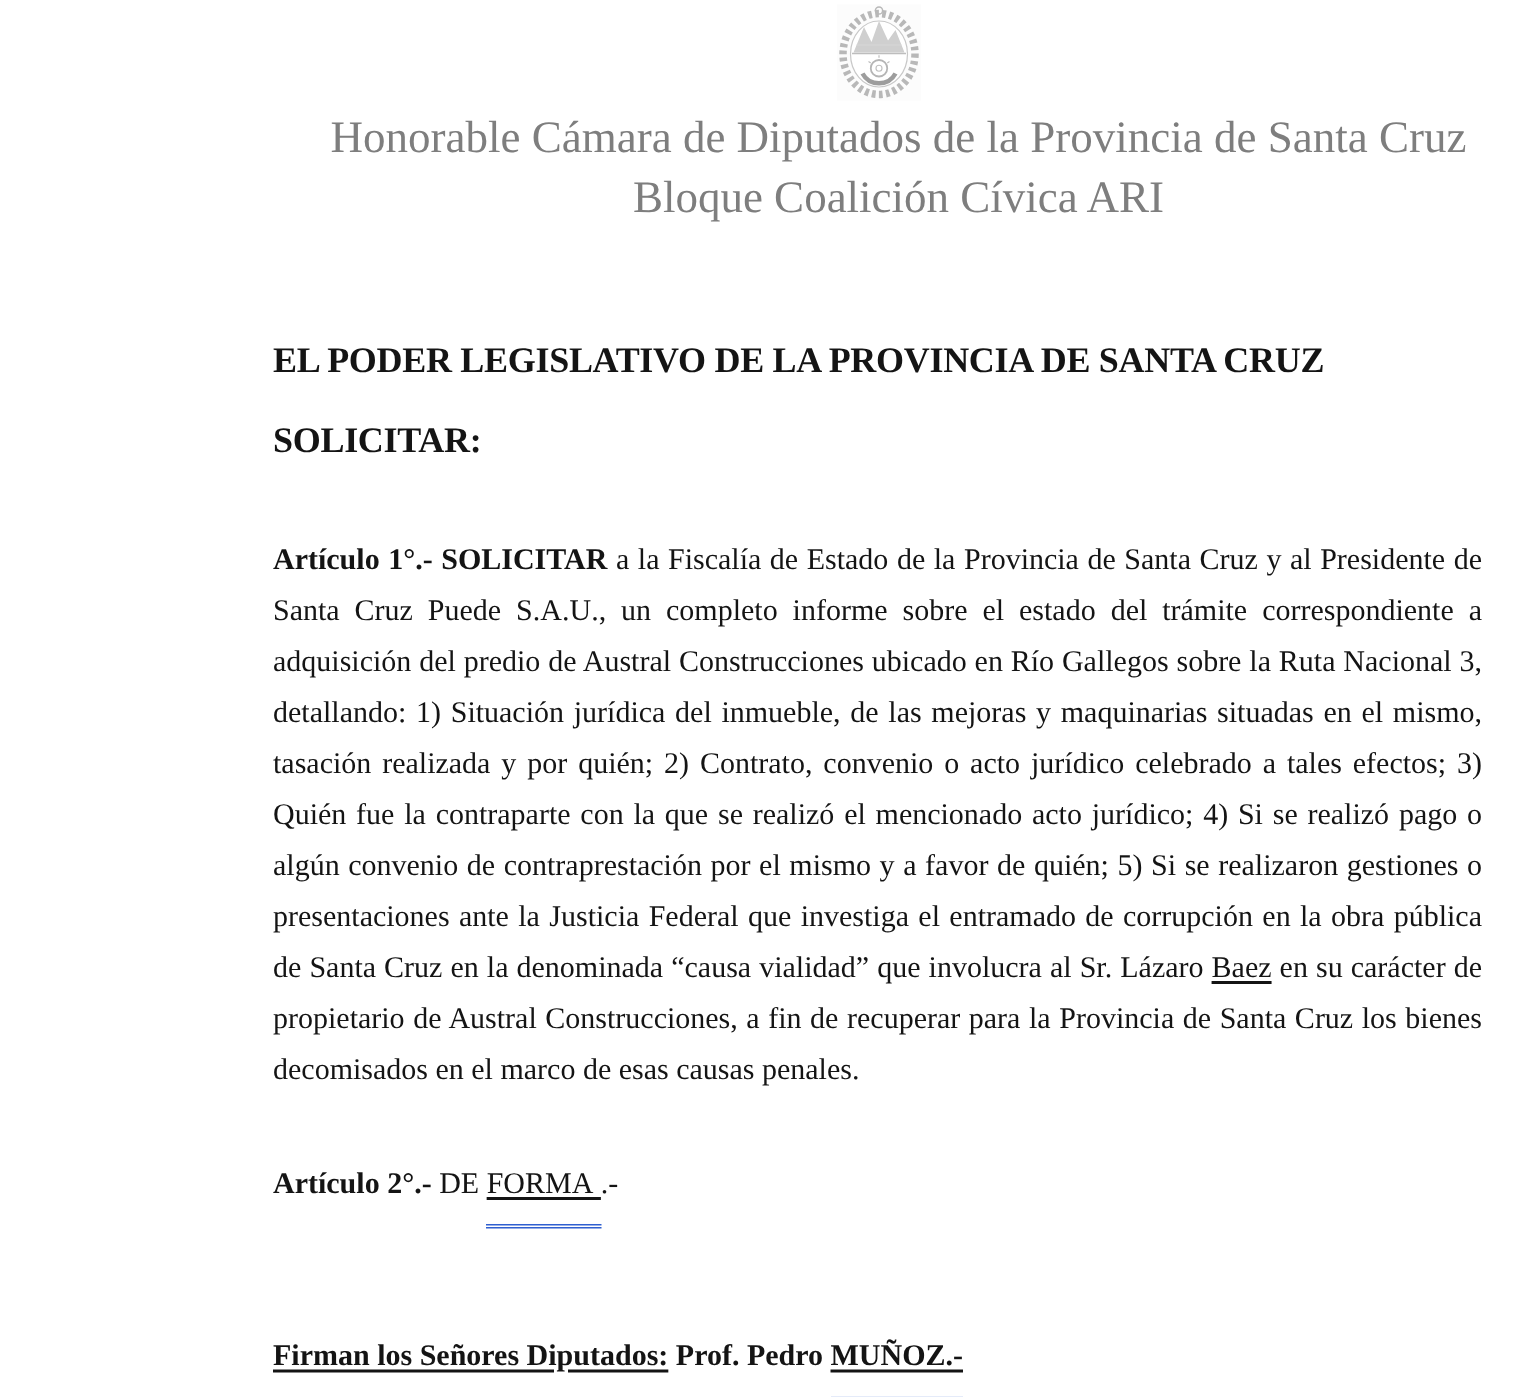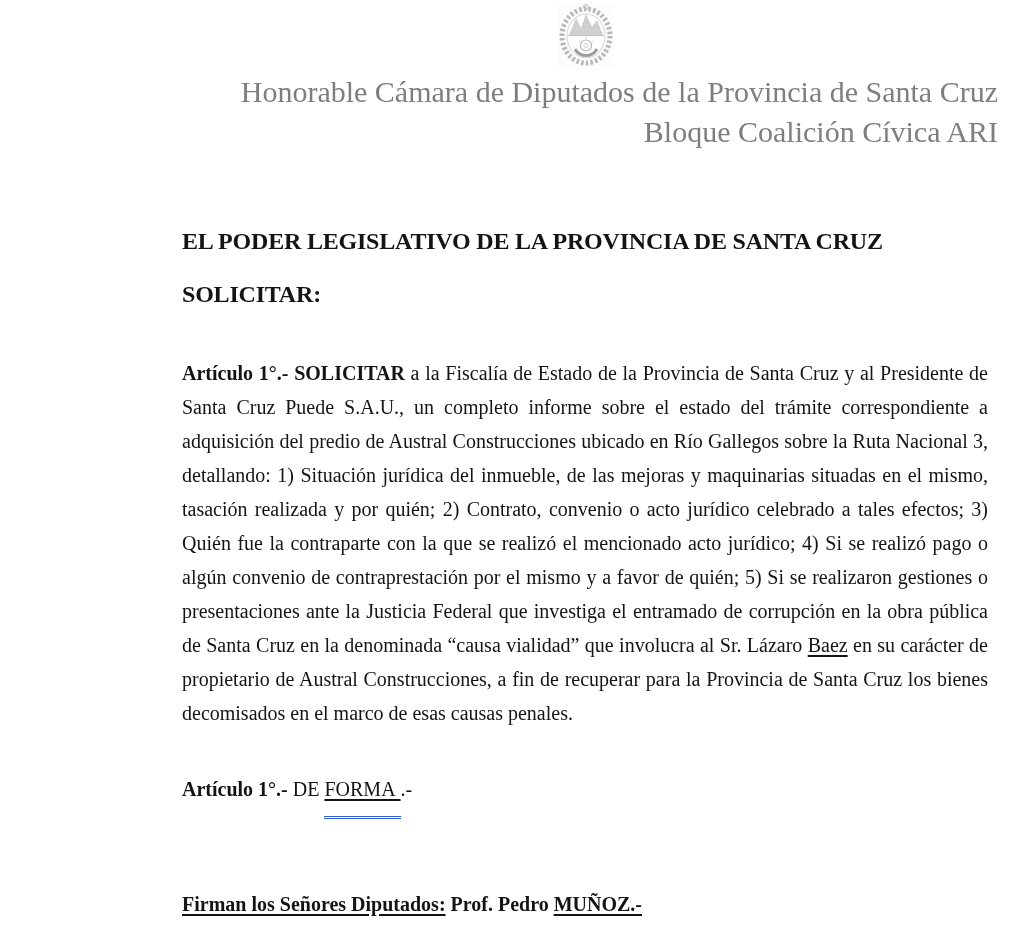--- a/index.html
+++ b/index.html
@@ -17,23 +17,23 @@
     position: absolute;
     left: 558px;
     top: 3px;
     width: 56px;
     height: 64px;
     background: #fcfcfc;
   }
   .letterhead {
     position: absolute;
     top: 72px;
-    left: 168px;
+    left: 184px;
     width: 830px;
-    text-align: right;
+    text-align: center;
     color: #7e7e7e;
     font-size: 30px;
     line-height: 40px;
     font-weight: 400;
     font-family: Liberation Serif, serif;
   }
   .headings {
     position: absolute;
     top: 228px;
     left: 182px;
@@ -124,17 +124,17 @@
     <div>Bloque Coalición Cívica ARI</div>
   </div>
 
   <div class="headings">
     <div class="heading-main">EL PODER LEGISLATIVO DE LA PROVINCIA DE SANTA CRUZ</div>
     <div class="heading-resolves">SOLICITAR:</div>
   </div>
 
   <p class="article1"><strong>Artículo 1°.- SOLICITAR</strong><span> a la Fiscalía de Estado de la Provincia de Santa Cruz y al Presidente de Santa Cruz Puede S.A.U., un completo informe sobre el estado del trámite correspondiente a adquisición del predio de Austral Construcciones ubicado en Río Gallegos sobre la Ruta Nacional 3, detallando: 1) Situación jurídica del inmueble, de las mejoras y maquinarias situadas en el mismo, tasación realizada y por quién; 2) Contrato, convenio o acto jurídico celebrado a tales efectos; 3) Quién fue la contraparte con la que se realizó el mencionado acto jurídico; 4) Si se realizó pago o algún convenio de contraprestación por el mismo y a favor de quién; 5) Si se realizaron gestiones o presentaciones ante la Justicia Federal que investiga el entramado de corrupción en la obra pública de Santa Cruz en la denominada “causa vialidad” que involucra al Sr. Lázaro </span><span class="spellcheck">Baez</span><span> en su carácter de propietario de Austral Construcciones, a fin de recuperar para la Provincia de Santa Cruz los bienes decomisados en el marco de esas causas penales.</span></p>
 
-  <p class="article2"><strong>Artículo 1°.-</strong><span> DE </span><span class="black-underline grammar">FORMA&nbsp;</span><span>.-</span></p>
+  <p class="article2"><strong>Artículo 2°.-</strong><span> DE </span><span class="black-underline grammar">FORMA&nbsp;</span><span>.-</span></p>
 
   <p class="signature"><span class="sig-label">Firman los Señores Diputados:</span><span> Prof. Pedro </span><span class="black-underline grammar">MUÑOZ.-</span></p>
 
 </div>
 
 </body></html>

